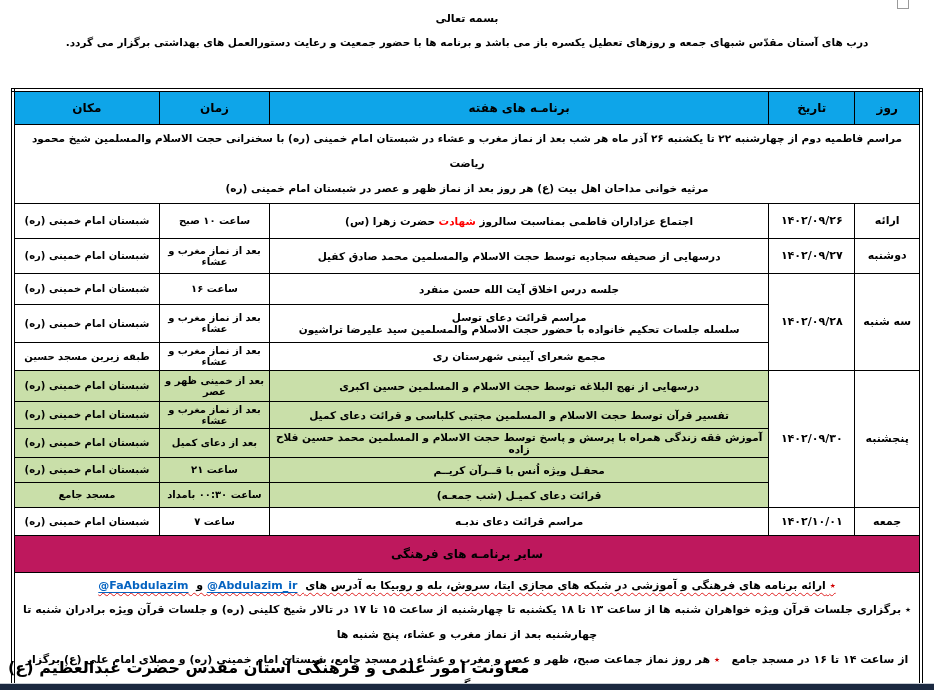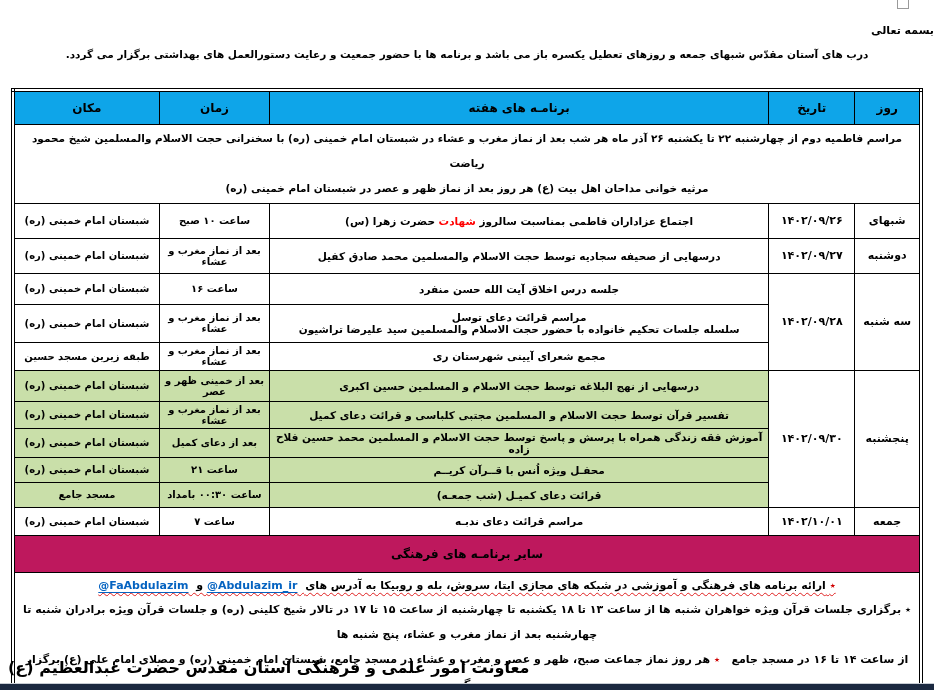--- a/index.html
+++ b/index.html
@@ -3,21 +3,21 @@
 <meta charset="utf-8">
 <style>
   html,body{margin:0;padding:0;}
   body{
     width:934px;height:690px;position:relative;overflow:hidden;
     background:#ffffff;
     font-family:"DejaVu Sans",sans-serif;
     direction:rtl;
   }
   .top{ text-align:center; font-weight:bold; }
-  .bismillah{ padding-top:24px; font-size:11px; color:#000;text-align:right; }
+  .bismillah{ padding-top:12px; font-size:11px; color:#000; }
   .doc-title{ margin-top:11px; font-size:13.5px; color:#0000FF; }
   .doc-subtitle{ margin-top:11px; font-size:10.5px; color:#000; }
 
   .table-wrap{ position:absolute; top:88px; right:11px; left:11px; }
   table.sched{
     width:100%; border-collapse:collapse; direction:rtl;
     border:4px double #000;
     table-layout:fixed;
   }
   table.sched th, table.sched td{
@@ -97,21 +97,21 @@
   </thead>
   <tbody>
     <tr class="notice">
       <td colspan="5">
         <div>مراسم فاطمیه دوم از چهارشنبه ۲۲ تا یکشنبه ۲۶ آذر ماه هر شب بعد از نماز مغرب و عشاء در شبستان امام خمینی (ره) با سخنرانی حجت الاسلام والمسلمین شیخ محمود ریاضت</div>
         <div>مرثیه خوانی مداحان اهل بیت (ع) هر روز بعد از نماز ظهر و عصر در شبستان امام خمینی (ره)</div>
       </td>
     </tr>
 
     <tr style="height:35px">
-      <td class="daycell">شبهای</td>
+      <td class="daycell">ارائه</td>
       <td class="datecell">۱۴۰۲/۰۹/۲۶</td>
       <td class="prog"><span>اجتماع عزاداران فاطمی بمناسبت سالروز</span> <span class="red">شهادت</span> <span>حضرت زهرا (س)</span></td>
       <td class="time">ساعت ۱۰ صبح</td>
       <td class="loc">شبستان امام خمینی (ره)</td>
     </tr>
 
     <tr style="height:35px">
       <td class="daycell">دوشنبه</td>
       <td class="datecell">۱۴۰۲/۰۹/۲۷</td>
       <td class="prog">درسهایی از صحیفه سجادیه توسط حجت الاسلام والمسلمین محمد صادق کفیل</td>

